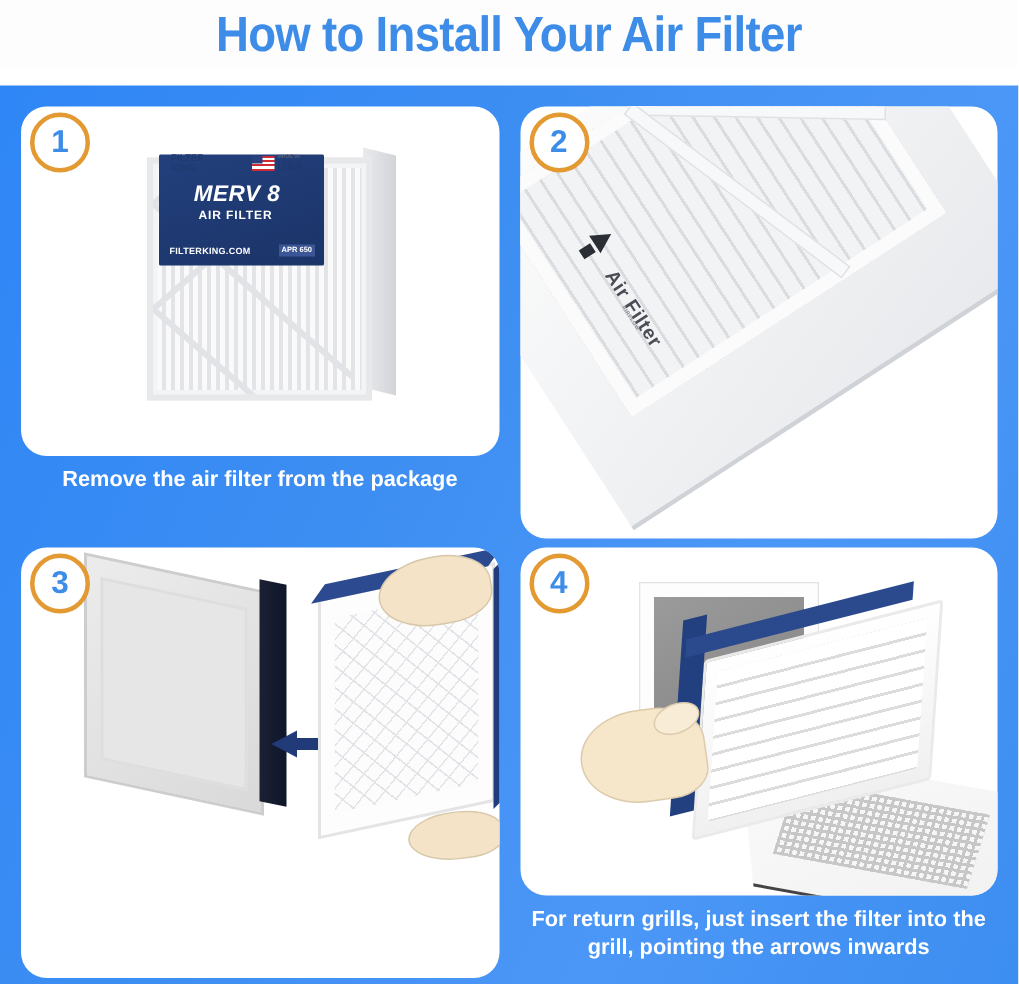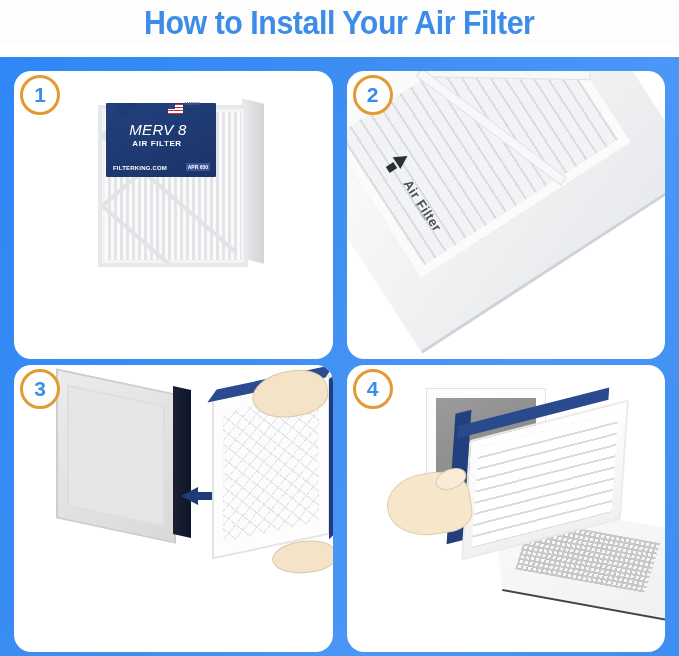--- a/index.html
+++ b/index.html
@@ -85,21 +85,21 @@
     position:absolute;background:#e2e3e6;height:4px;width:230px;
     left:-40px;transform-origin:left center;
   }
   .label{
     position:absolute;left:14px;top:6px;width:110px;height:74px;
     background:linear-gradient(160deg,#23407d,#1b3468);
     z-index:4;color:#fff;border-radius:1px;
   }
   .lbl-merv{
     position:absolute;left:0;right:6px;top:18px;text-align:center;
-    font-size:15px;font-weight:normal;font-style:italic;letter-spacing:0.3px;
+    font-size:15px;font-weight:bold;font-style:italic;letter-spacing:0.3px;
   }
   .lbl-af{
     position:absolute;left:0;right:8px;top:36px;text-align:center;
     font-size:8px;font-weight:bold;letter-spacing:0.6px;
   }
   .lbl-site{
     position:absolute;left:7px;bottom:6px;font-size:6px;font-weight:bold;letter-spacing:0.2px;
   }
   .lbl-apr{
     position:absolute;right:6px;bottom:6px;font-size:5px;font-weight:bold;
@@ -318,20 +318,21 @@
 
             <div class="label">
               <div class="lbl-merv">MERV 8</div>
               <div class="lbl-af">AIR FILTER</div>
               <div class="lbl-site">FILTERKING.COM</div>
               <div class="lbl-apr">APR 650</div>
             </div>
           </div>
         </div>
       </div>
+      <div class="caption">Remove the air filter from the package</div>
     </div>
 
     <div class="step">
       <div class="card">
         <div class="badge">2</div>
 
         <div class="art c2">
           <div class="c2-frame">
             <div class="c2-inner"></div>
             <div class="c2-brace" style="left:150px;top:10px;width:170px;height:8px;transform:rotate(34deg);"></div>
@@ -390,16 +391,17 @@
           <div class="grill-door">
             <div class="louvers"></div>
           </div>
           <div class="door-edge"></div>
           <div class="door-top"></div>
 
           <div class="hand4"></div>
           <div class="thumb4"></div>
         </div>
       </div>
+      <div class="caption">For return grills, just insert the filter into the grill, pointing the arrows inwards</div>
     </div>
 
   </div>
 </div>
 
 </body></html>

